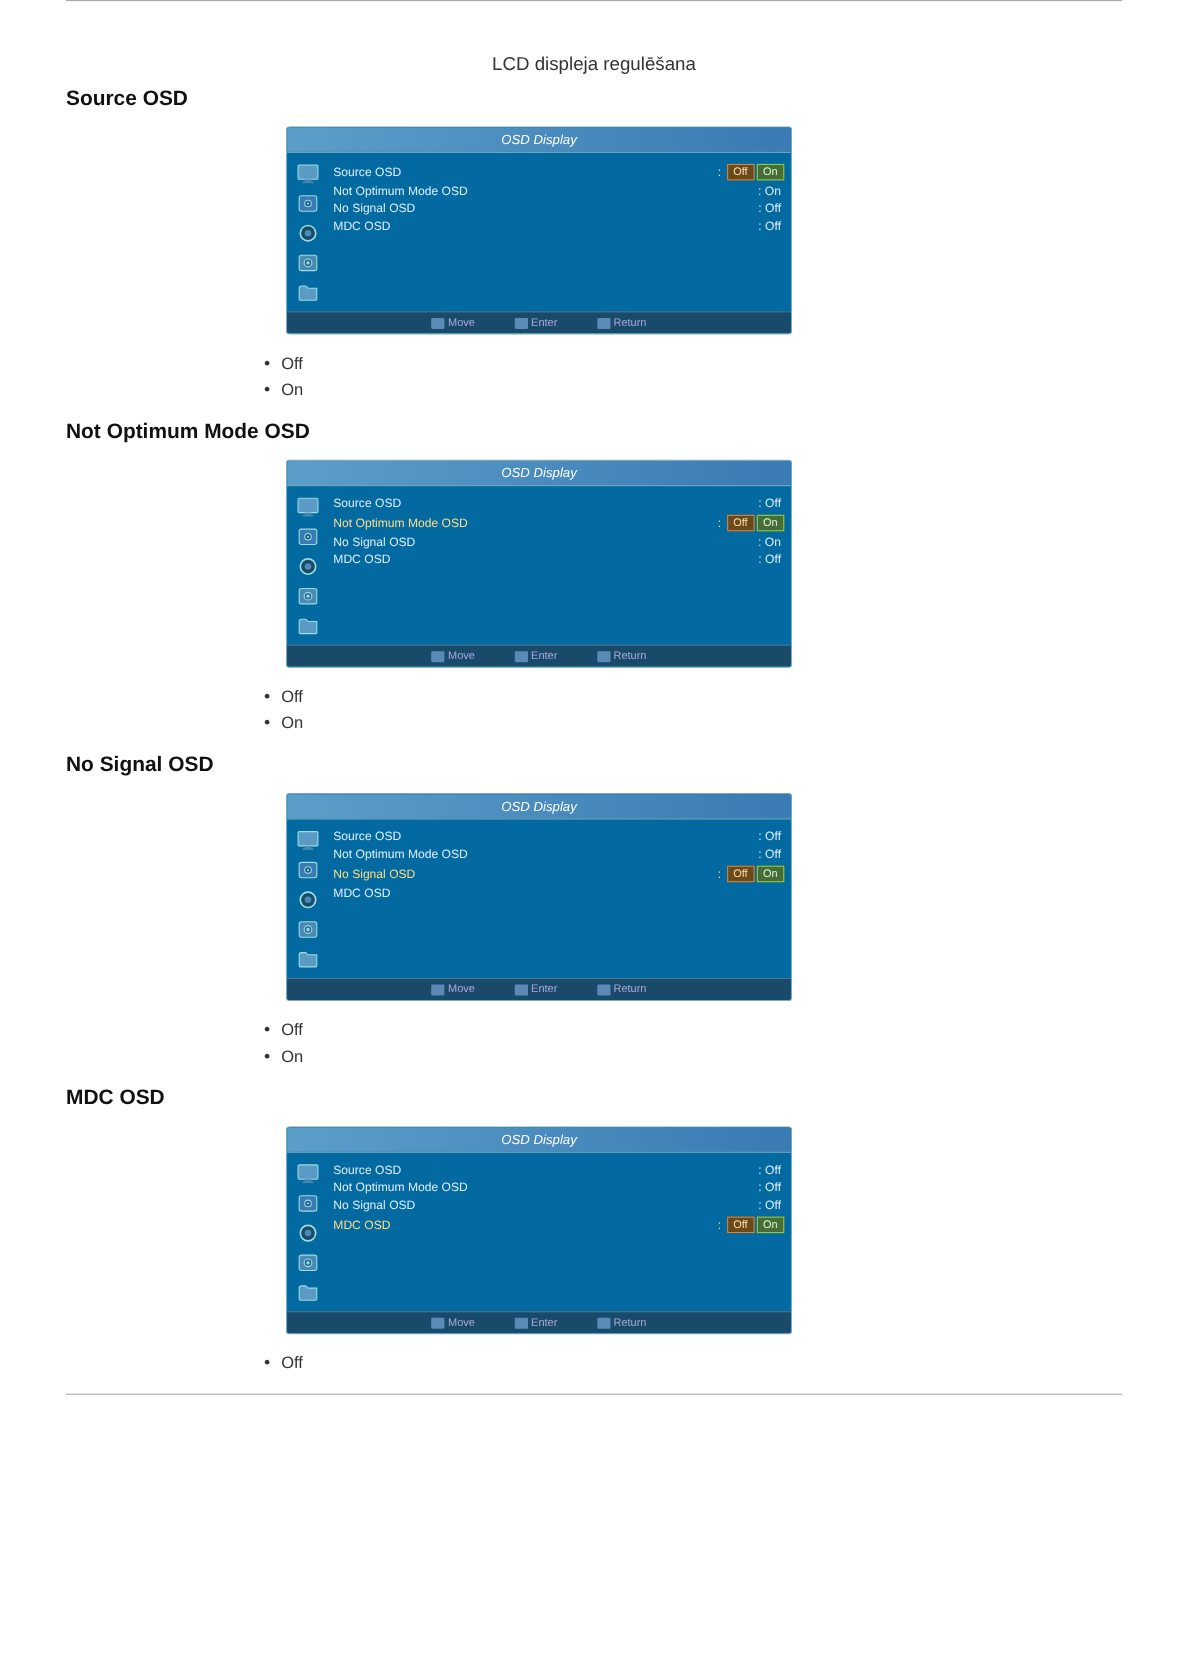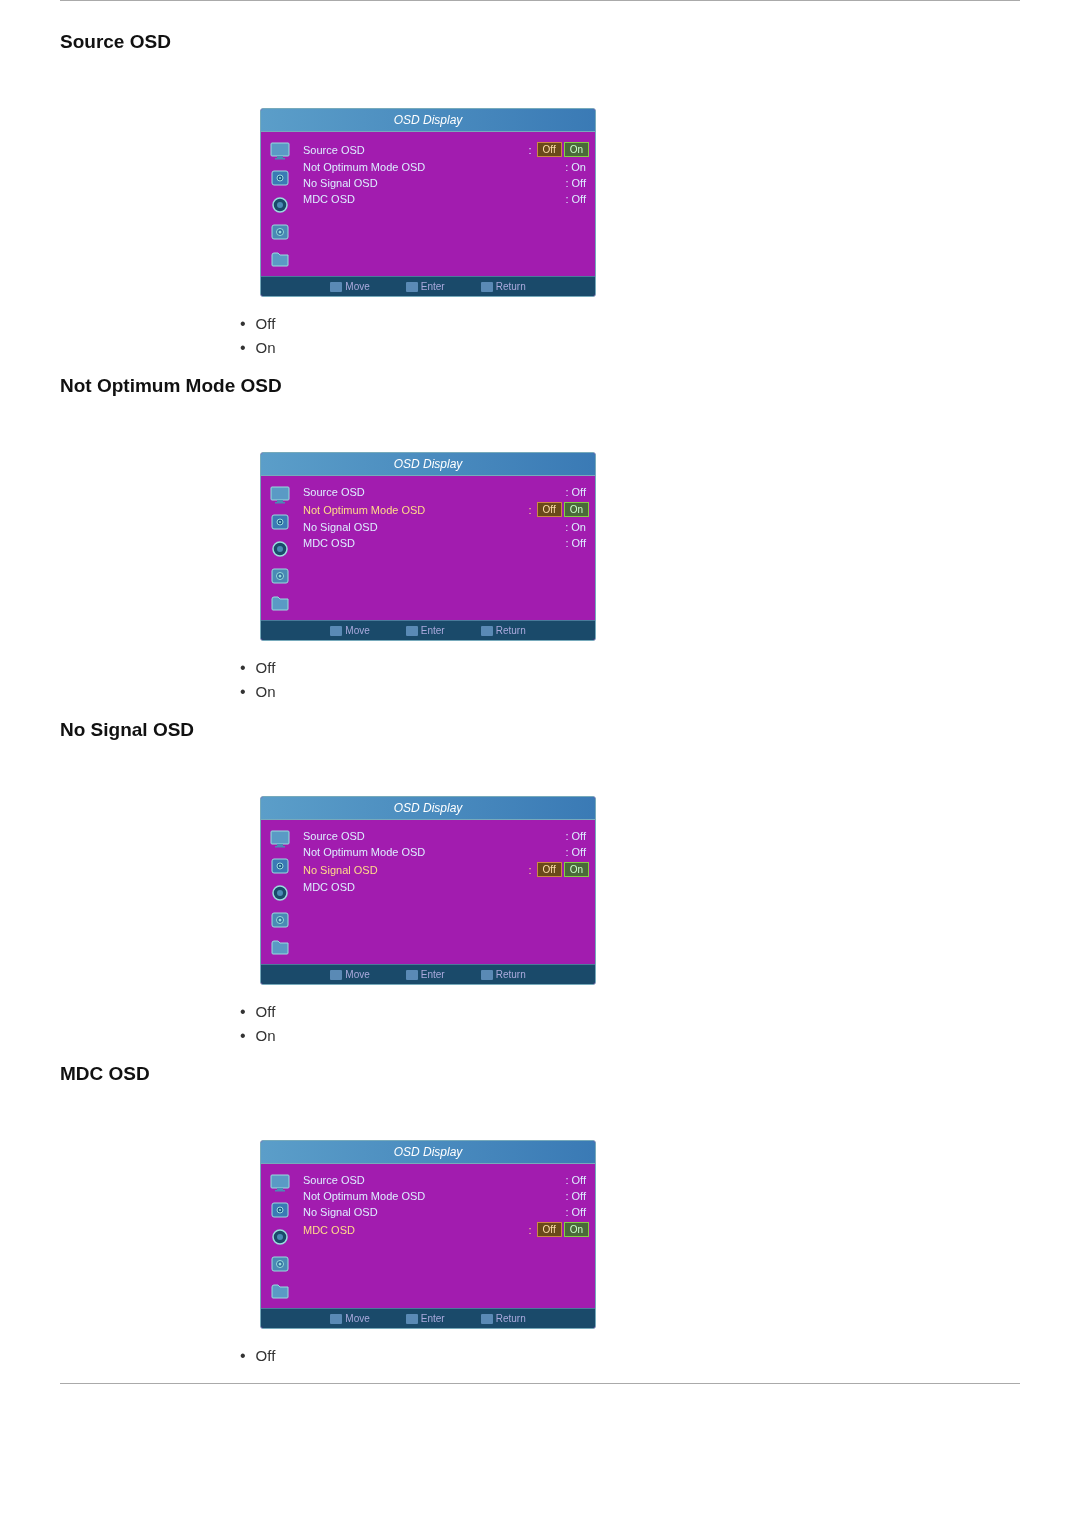--- a/index.html
+++ b/index.html
@@ -41,28 +41,27 @@
     }
 
     .section-content {
       display: flex;
       flex-direction: row;
       align-items: flex-start;
       margin-bottom: 8px;
     }
 
     .osd-display {
-      width: 336px;
+      width: 460px;
       margin-left: 200px;
-      background: #a21caf;
+      background: #0369a1;
       border: 1.5px solid #7ab;
       border-radius: 3px;
       overflow: hidden;
       flex-shrink: 0;
-      margin-top: 41px;
     }
 
     .osd-title-bar {
       background: linear-gradient(to right, #5b9ec9, #3a7ab5);
       text-align: center;
       color: #fff;
       font-size: 12px;
       padding: 4px 0;
       border-bottom: 1px solid #7ab;
       font-style: italic;
@@ -198,20 +197,21 @@
     .svg-icon {
       width: 20px;
       height: 18px;
     }
   </style>
 </head>
 <body>
 
 <div class="page-container">
   <div class="top-border"></div>
+  <div class="page-title">LCD displeja regulēšana</div>
 
   <div id="sections-container">
   <div class="section">
         <div class="section-title">Source OSD</div>
         <div class="section-content">
           <div class="osd-display">
             <div class="osd-title-bar">OSD Display</div>
             <div class="osd-body">
               <div class="osd-icons">
                 <div class="osd-icon">

